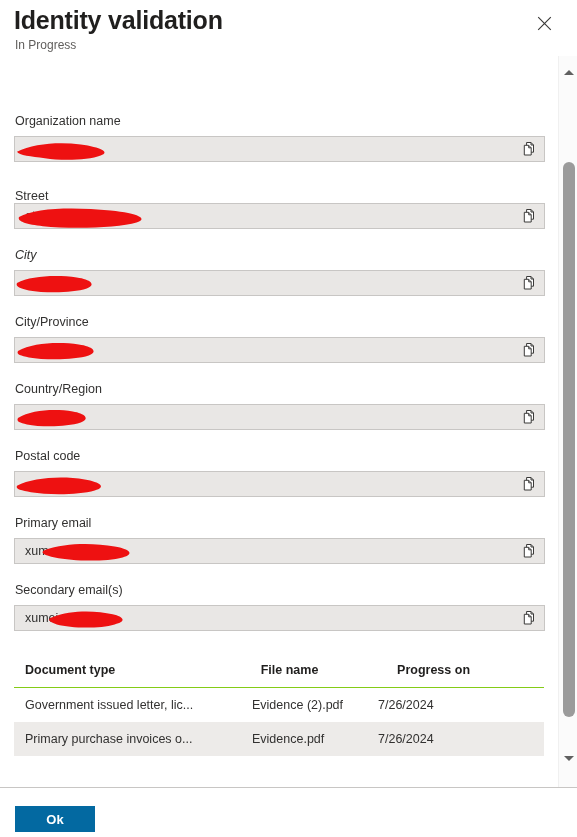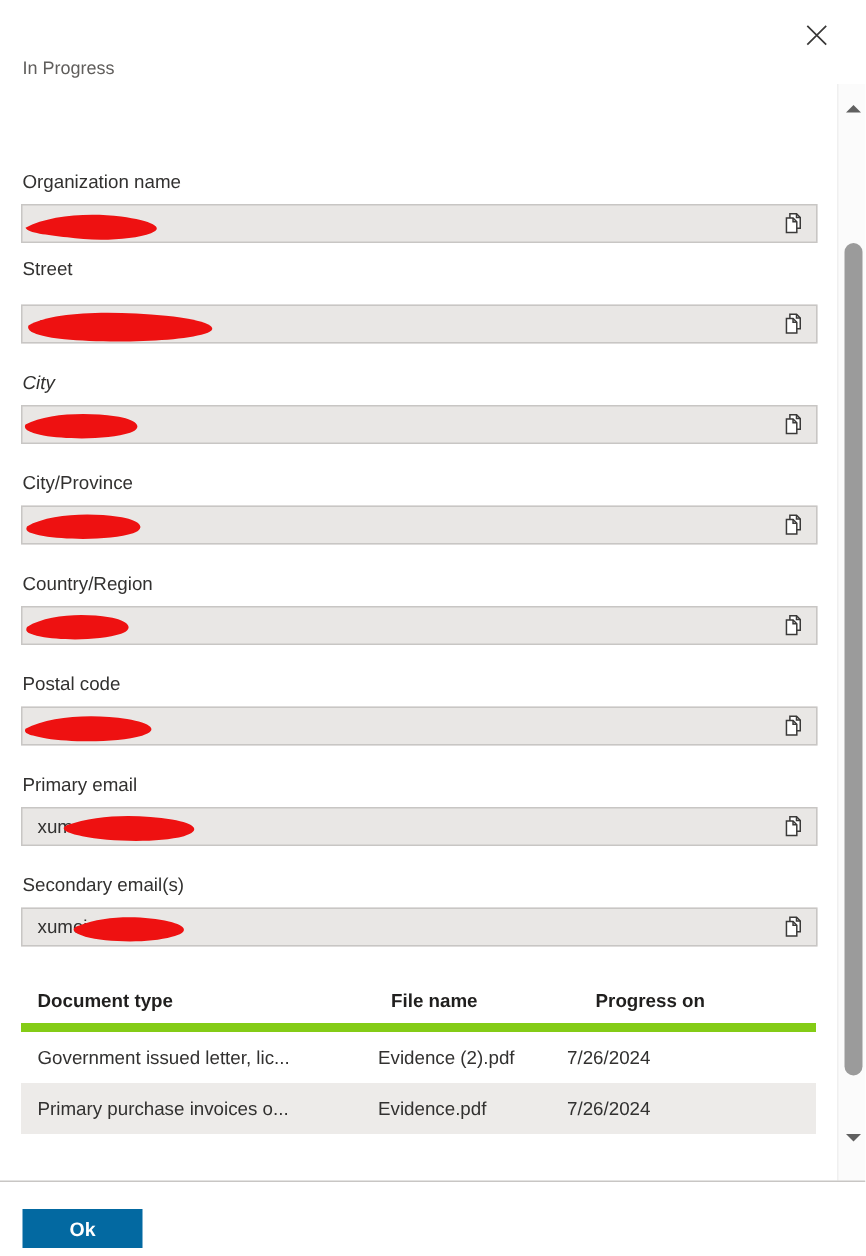--- a/index.html
+++ b/index.html
@@ -70,21 +70,21 @@
   .redact {
     position: absolute; pointer-events: none;
     top: 0; left: 0; width: 100%; height: 100%;
     overflow: visible;
   }
 
   
   #doc-table { position: absolute; left: 0; top: 596px; width: 558px; }
   .doc-head-row {
     display: flex; height: 36px; align-items: center;
-    border-bottom: 6px solid #84cc16;
+    border-bottom: 1px solid #84cc16;
     margin: 0 14px 0 14px;
     gap: 13px;
   }
   .doc-head-row > div {
     font-size: 12.5px; font-weight: 700; color: #201f1e;
   }
   .doc-row {
     display: flex; height: 34px; align-items: center;
     margin: 0 14px 0 14px;
   }
@@ -136,20 +136,21 @@
     width: 12px; height: 555px;
     background: #9b9b9b; border-radius: 6px; cursor: pointer;
   }
 </style>
 </head>
 <body>
 
 <div id="panel">
 
   <div id="header">
+    <div id="panel-title">Identity validation</div>
     <div id="panel-subtitle">In Progress</div>
     <button id="close-btn" aria-label="Close">
       <svg width="15" height="15" viewBox="0 0 15 15" aria-hidden="true">
         <path d="M1.2 1.2 L13.8 13.8 M13.8 1.2 L1.2 13.8" stroke="#3b3a39" stroke-width="1.15" fill="none"></path>
       </svg>
     </button>
   </div>
 
   <div id="scroll-area">
 
@@ -162,21 +163,21 @@
               <path d="M4.6 1.5 h4.4 l2.5 2.5 v7.2 h-6.9 z" fill="#ffffff" stroke="#3b3a39" stroke-width="1"></path>
               <path d="M9.0 1.5 v2.5 h2.5" fill="none" stroke="#3b3a39" stroke-width="1"></path>
               <path d="M2.3 4.3 h4.4 l2.5 2.5 v7.2 h-6.9 z" fill="#ffffff" stroke="#3b3a39" stroke-width="1"></path>
               <path d="M6.7 4.3 v2.5 h2.5" fill="none" stroke="#3b3a39" stroke-width="1"></path>
             </svg>
           </button>
           <svg class="redact" viewBox="0 0 531 26" preserveAspectRatio="none">
             <path d="M2,16 C18,7 44,5 66,8 C86,11 96,16 86,20 C74,25 48,26 30,23 C16,21 4,20 2,16 Z" fill="#ee1111"></path>
           </svg>
         </div>
-        <div class="field-label" style="position: absolute; top: 115px; left: 0px;">Street</div>
+        <div class="field-label" style="position: absolute; top: 132px; left: 0px;">Street</div>
         <div class="field-input-wrap" style="position: absolute; top: 144px; left: 0px;">
           <div class="field-value">et</div>
           <button class="copy-btn" aria-label="Copy">
             <svg width="15" height="16" viewBox="0 0 15 16" aria-hidden="true">
               <path d="M4.6 1.5 h4.4 l2.5 2.5 v7.2 h-6.9 z" fill="#ffffff" stroke="#3b3a39" stroke-width="1"></path>
               <path d="M9.0 1.5 v2.5 h2.5" fill="none" stroke="#3b3a39" stroke-width="1"></path>
               <path d="M2.3 4.3 h4.4 l2.5 2.5 v7.2 h-6.9 z" fill="#ffffff" stroke="#3b3a39" stroke-width="1"></path>
               <path d="M6.7 4.3 v2.5 h2.5" fill="none" stroke="#3b3a39" stroke-width="1"></path>
             </svg>
           </button>

